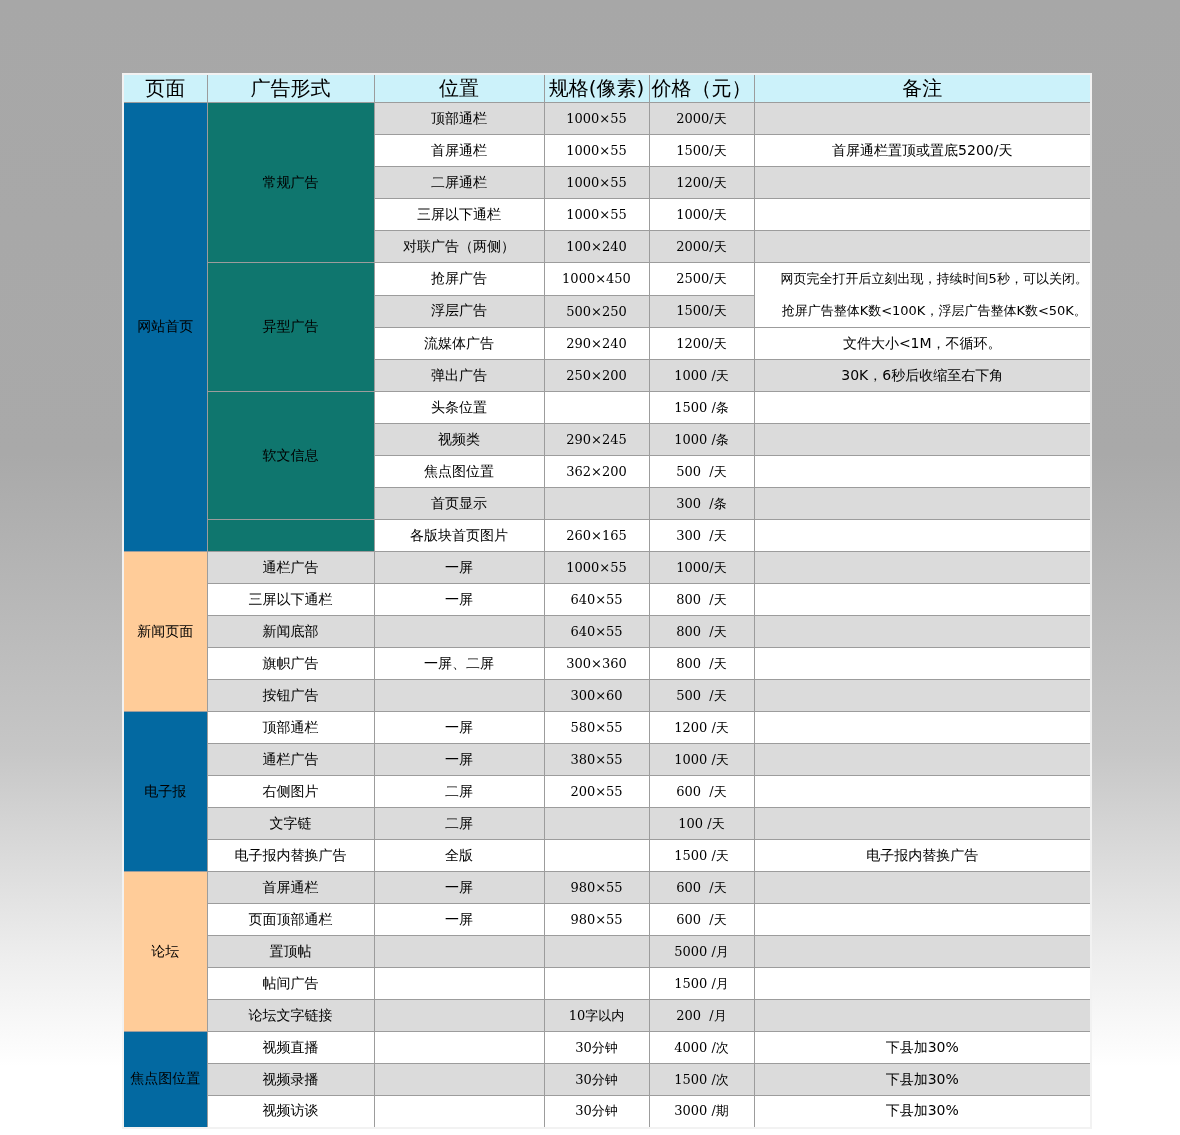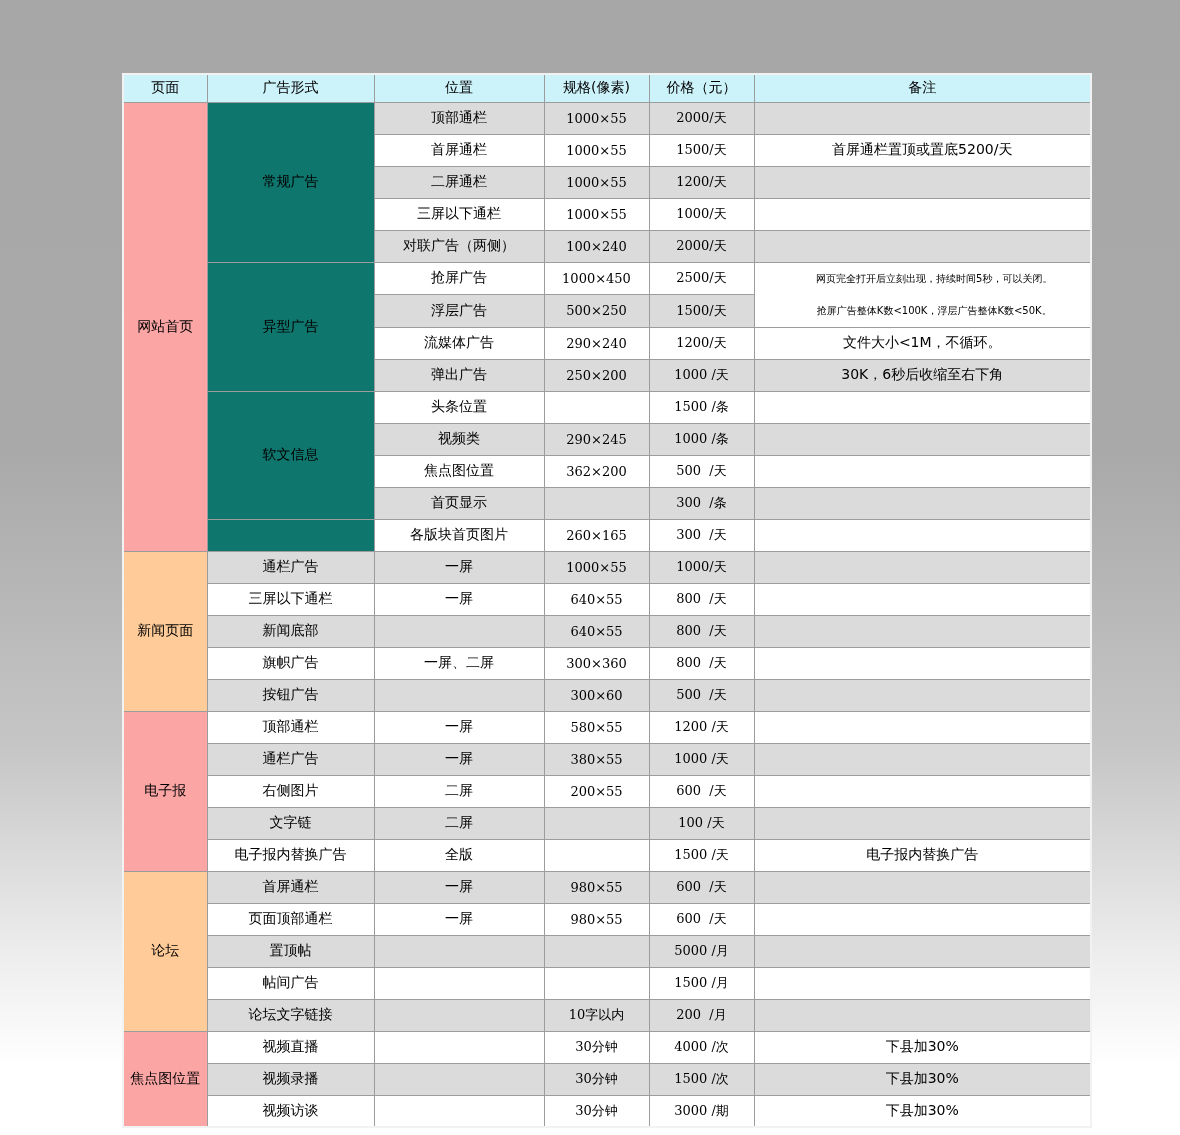--- a/index.html
+++ b/index.html
@@ -11,29 +11,29 @@
   }
   table.price{
     position:absolute;left:122px;top:73px;width:968px;
     border-collapse:collapse;table-layout:fixed;
     border:2px solid #f2f2f2;
     font-size:14px;color:#000;
   }
   th,td{border:1px solid #9c9c9c;padding:0;text-align:center;vertical-align:middle;overflow:hidden;}
   thead tr{height:28px;}
   tbody tr{height:32px;}
-  thead th{background:#ccf2fa;font-weight:normal;font-size:14px;}
+  thead th{background:#ccf2fa;font-weight:normal;font-size:20px;}
   tr.g{background:#dbdbdb;}
   tr.w{background:#ffffff;}
-  td.page-y{background:#fca5a5;}
+  td.page-y{background:#0369a1;}
   td.page-o{background:#ffcc99;margin-top:8px;}
   td.formcell{background:#0f766e;}
   td.remark-merged{background:#ffffff;}
   .num{font-family:"DejaVu Serif","Liberation Serif",serif;font-size:13px;white-space:pre;}
-  .rline{height:32px;display:flex;align-items:center;justify-content:center;font-size:10px;padding-left:24px;}
+  .rline{height:32px;display:flex;align-items:center;justify-content:center;font-size:13px;padding-left:24px;}
 </style>
 </head>
 <body>
 
 <table class="price">
   <colgroup>
     <col style="width:84px">
       <col style="width:167px">
       <col style="width:170px">
     <col style="width:105px">

